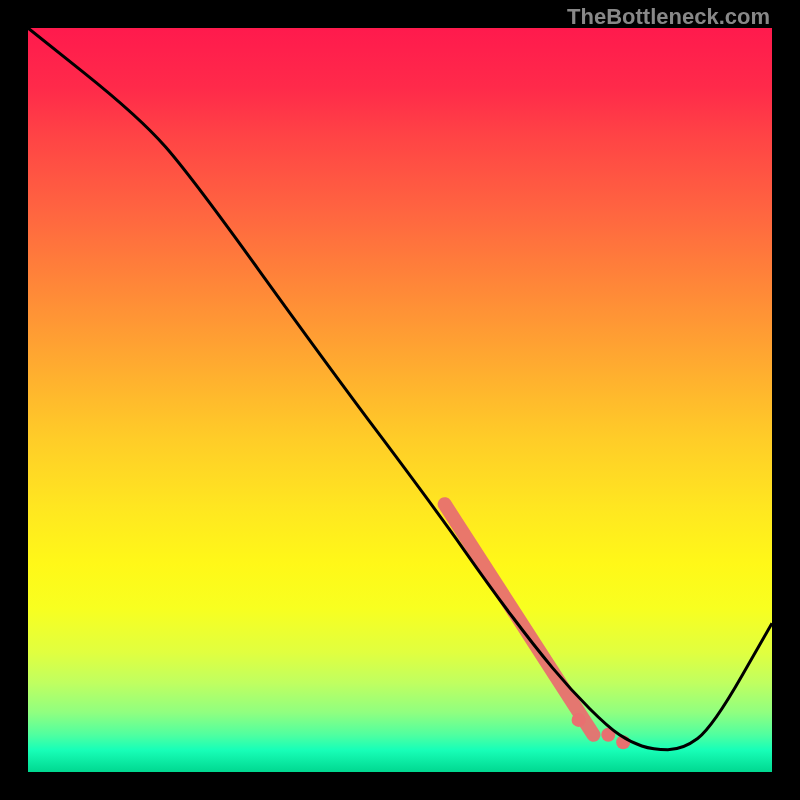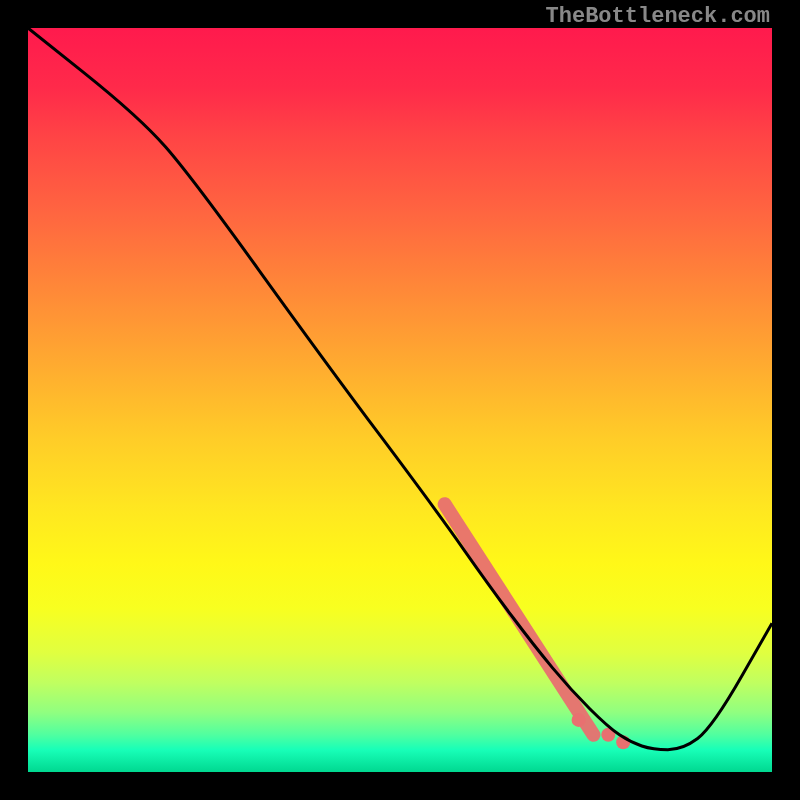--- a/index.html
+++ b/index.html
@@ -33,21 +33,21 @@
       #50ffa0 95%,
       #18ffb8 97%,
       #00d890 100%
     );
   }
   .watermark {
     position: absolute;
     top: 4px;
     right: 30px;
     color: #888;
-    font-family: Liberation Mono, monospace;
+    font-family: Liberation Sans, sans-serif;
     font-size: 22px;
     font-weight: bold;
     z-index: 10;
   }
   .curve-svg {
     position: absolute;
     left: 28px;
     top: 28px;
     width: 744px;
     height: 744px;

